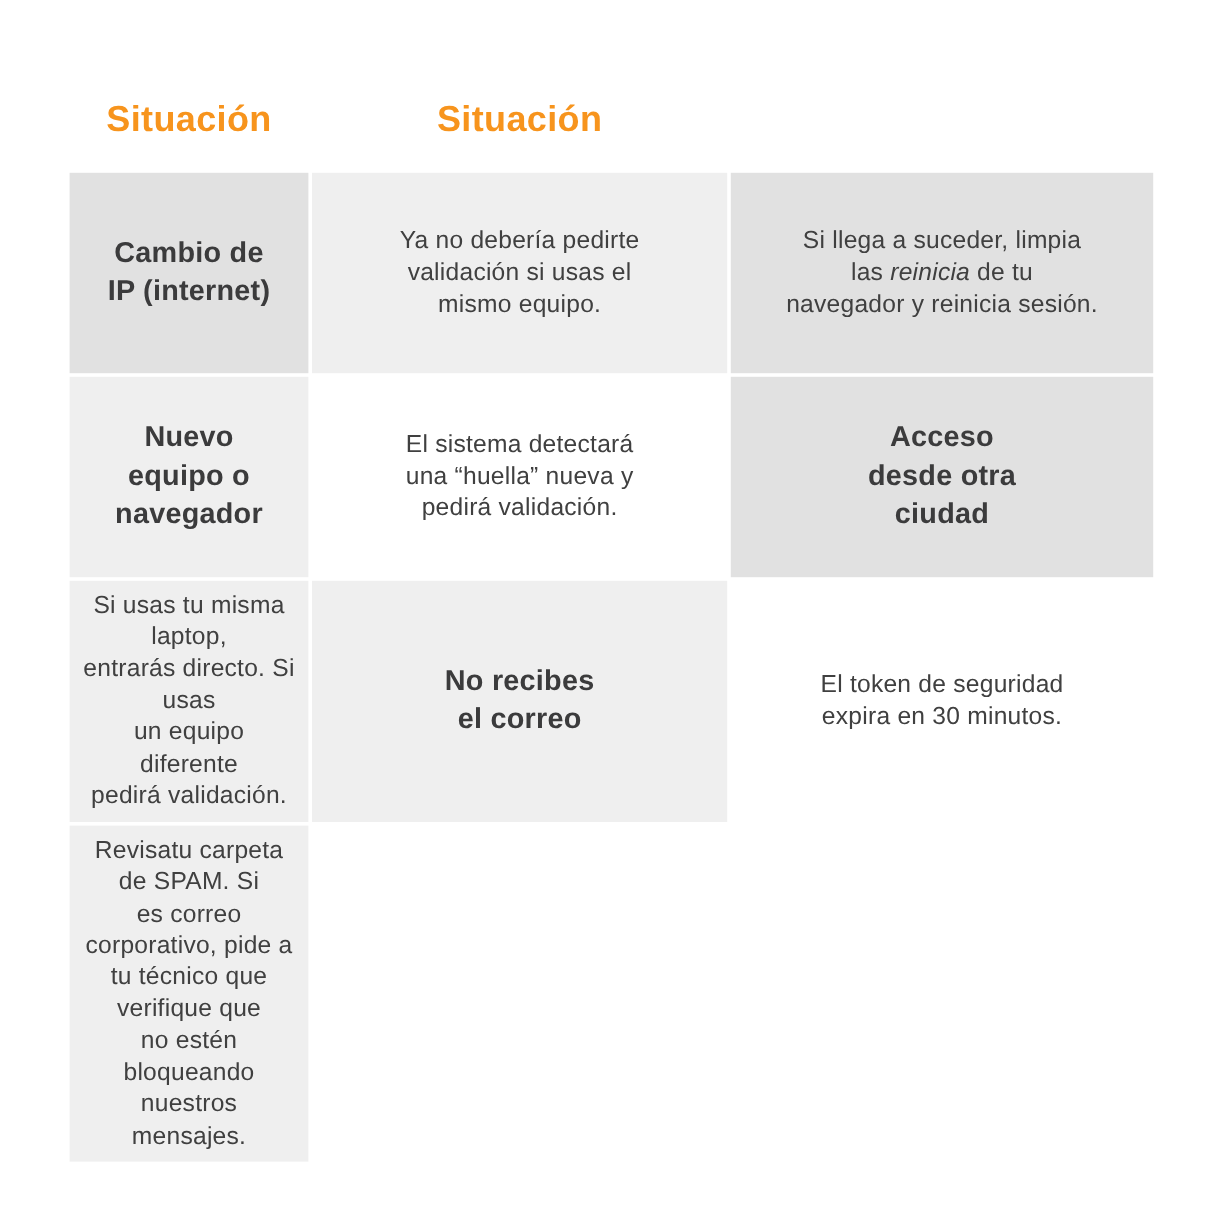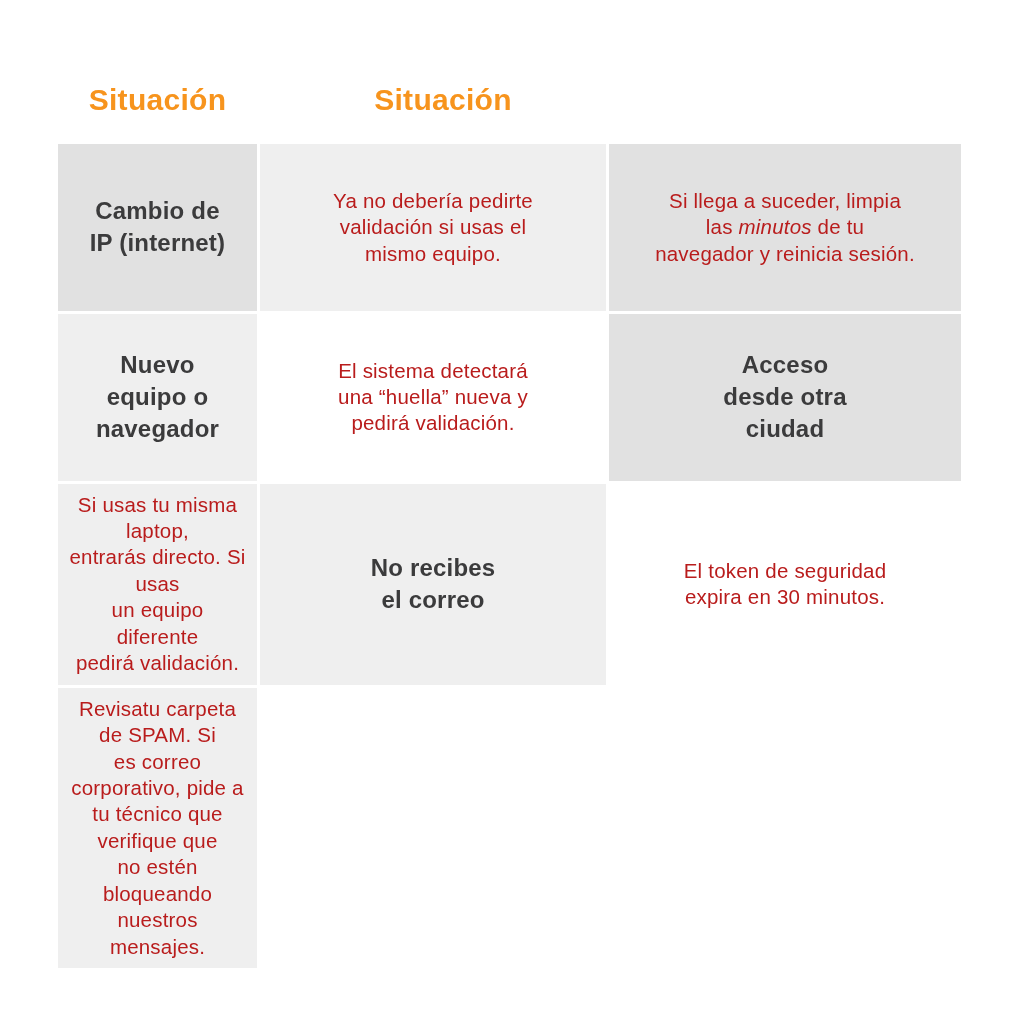--- a/index.html
+++ b/index.html
@@ -15,21 +15,21 @@
     background: #ffffff;
     overflow: hidden;
   }
   .header-row {
     position: absolute;
     left: 58px;
     top: 82px;
     width: 903px;
     display: grid;
     grid-template-columns: 199px 346px 352px;
-    gap: 13px;
+    gap: 3px;
   }
   .header-cell {
     text-align: center;
     font-weight: bold;
     font-size: 30px;
     letter-spacing: 0.3px;
     line-height: 1.2;
   }
   .hdr-orange { color: #f7941d; }
   .hdr-blue   { color: #1b96c8; }
@@ -59,21 +59,21 @@
   }
   .sit {
     font-weight: bold;
     font-size: 24px;
     color: #3b3b3c;
     line-height: 1.33;
     letter-spacing: 0.2px;
   }
   .txt {
     font-size: 20.5px;
-    color: #b91c1c;
+    color: #404040;
     line-height: 1.29;
     letter-spacing: 0.2px;
   }
   .bg-dark  { background: #e1e1e1; }
   .bg-mid   { background: #efefef; }
   .bg-white { background: #ffffff; }
 </style>
 </head>
 <body>
 
@@ -90,21 +90,21 @@
       <p class="sit">Cambio de
 IP (internet)</p>
     </div>
     <div class="cell bg-mid">
       <p class="txt">Ya no debería pedirte
 validación si usas el
 mismo equipo.</p>
     </div>
     <div class="cell bg-dark">
       <p class="txt"><span>Si llega a suceder, limpia
-las </span><em>minutos</em><span> de tu
+las </span><em>reinicia</em><span> de tu
 navegador y reinicia sesión.</span></p>
     </div>
 
     <div class="cell bg-mid">
       <p class="sit">Nuevo
 equipo o
 navegador</p>
     </div>
     <div class="cell bg-white">
       <p class="txt">El sistema detectará

